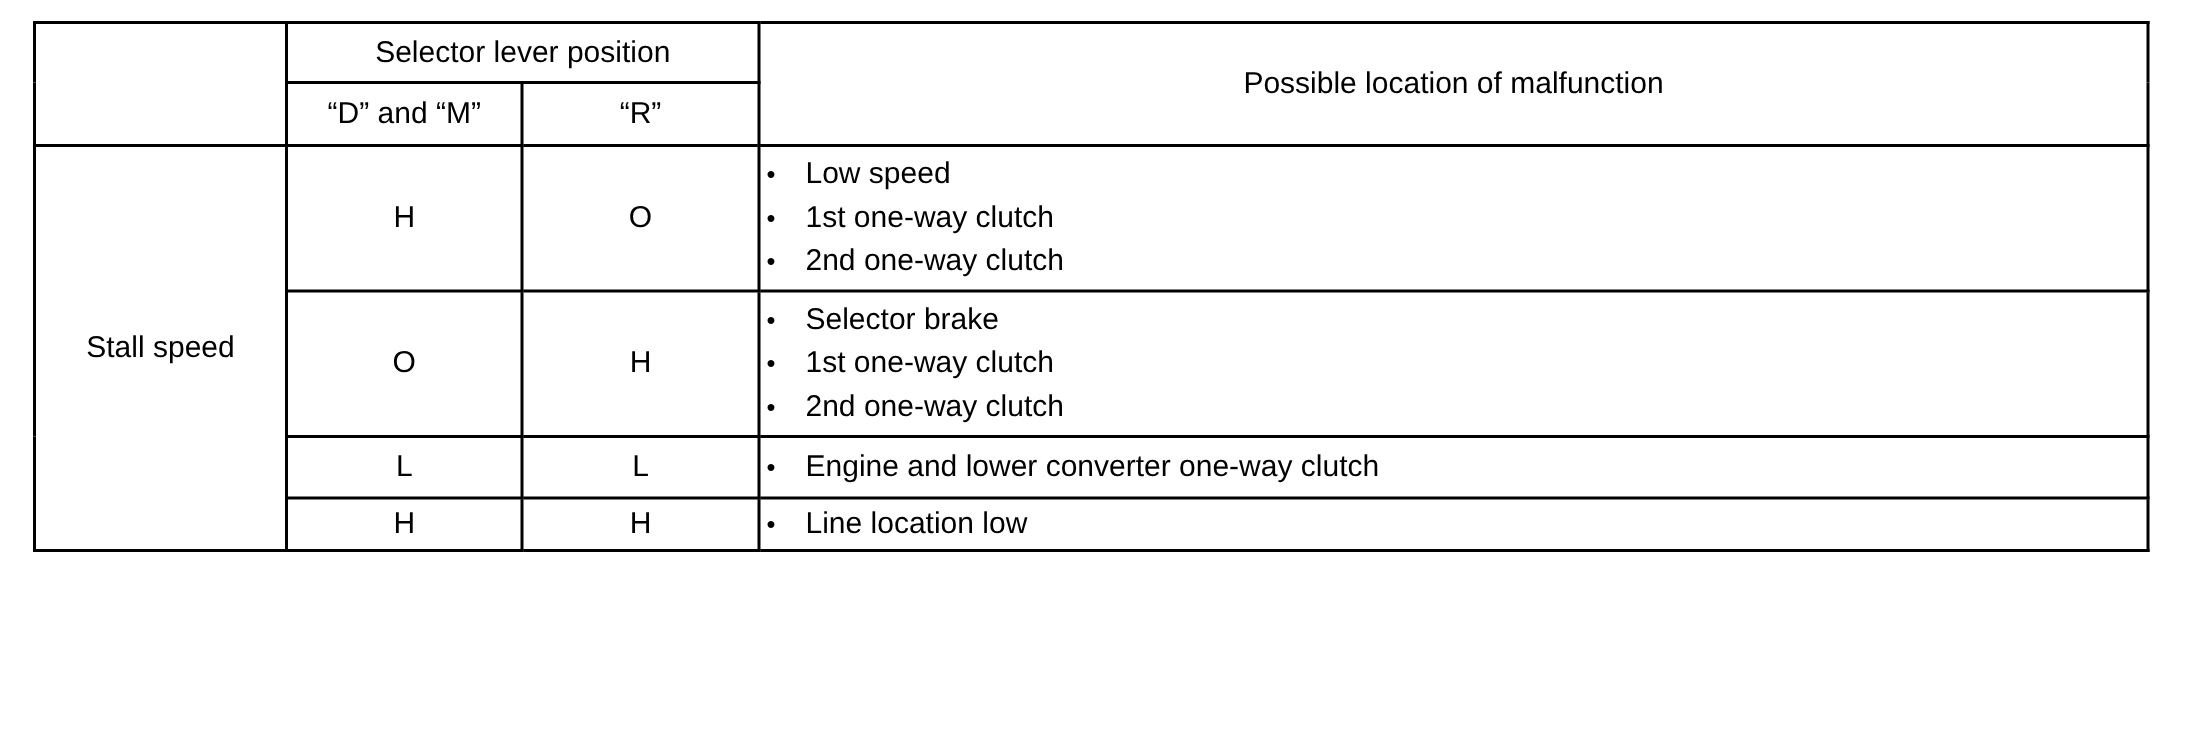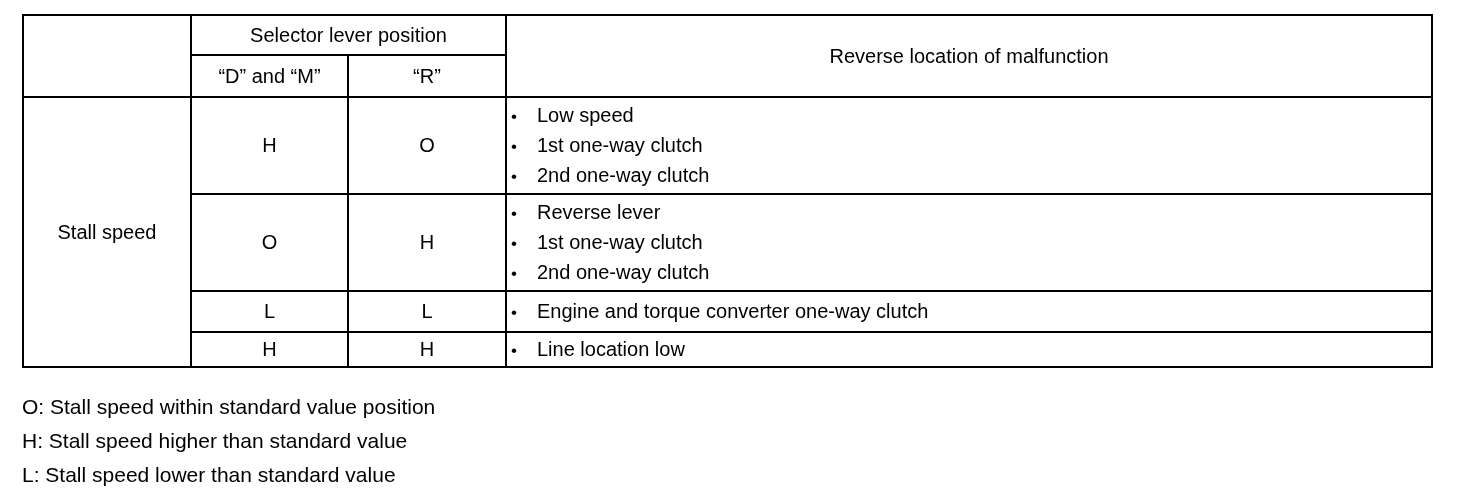--- a/index.html
+++ b/index.html
@@ -77,21 +77,21 @@
       <col style="width:168px">
       <col style="width:157px">
       <col style="width:158px">
       <col style="width:926px">
     </colgroup>
 
     <tbody>
         <tr style="height:40px">
       <td class="no-l b-top" rowspan="2"></td>
       <td class="center b-top" colspan="2">Selector lever position</td>
-      <td class="center b-top no-r" rowspan="2">Reverse location of malfunction</td>
+      <td class="center b-top no-r" rowspan="2">Possible location of malfunction</td>
     </tr>
 
     <tr style="height:42px">
       <td class="center">“D” and “M”</td>
       <td class="center">“R”</td>
     </tr>
 
     <tr style="height:97px">
       <td class="center no-l b-bottom" rowspan="4">Stall speed</td>
       <td class="center">H</td>
@@ -111,56 +111,51 @@
         </div>
       </td>
     </tr>
 
     <tr style="height:97px">
       <td class="center">O</td>
       <td class="center">H</td>
       <td class="mal-cell no-r">
         <div class="mal-line">
           <span class="bullet">•</span>
-          <span>Reverse lever</span>
+          <span>Selector brake</span>
         </div>
         <div class="mal-line">
           <span class="bullet">•</span>
           <span>1st one-way clutch</span>
         </div>
         <div class="mal-line">
           <span class="bullet">•</span>
           <span>2nd one-way clutch</span>
         </div>
       </td>
     </tr>
 
     <tr style="height:41px">
       <td class="center">L</td>
       <td class="center">L</td>
       <td class="mal-cell no-r">
         <div class="mal-line">
           <span class="bullet">•</span>
-          <span>Engine and torque converter one-way clutch</span>
+          <span>Engine and lower converter one-way clutch</span>
         </div>
       </td>
     </tr>
 
     <tr style="height:35px">
       <td class="center b-bottom">H</td>
       <td class="center b-bottom">H</td>
       <td class="mal-cell no-r b-bottom">
         <div class="mal-line">
           <span class="bullet">•</span>
           <span>Line location low</span>
         </div>
       </td>
     </tr>
   </tbody>
     </table>
 
-  <div class="legend">
-    <div class="legend-line">O: Stall speed within standard value position</div>
-    <div class="legend-line">H: Stall speed higher than standard value</div>
-    <div class="legend-line">L: Stall speed lower than standard value</div>
-  </div>
 
 </div>
 
 </body></html>

